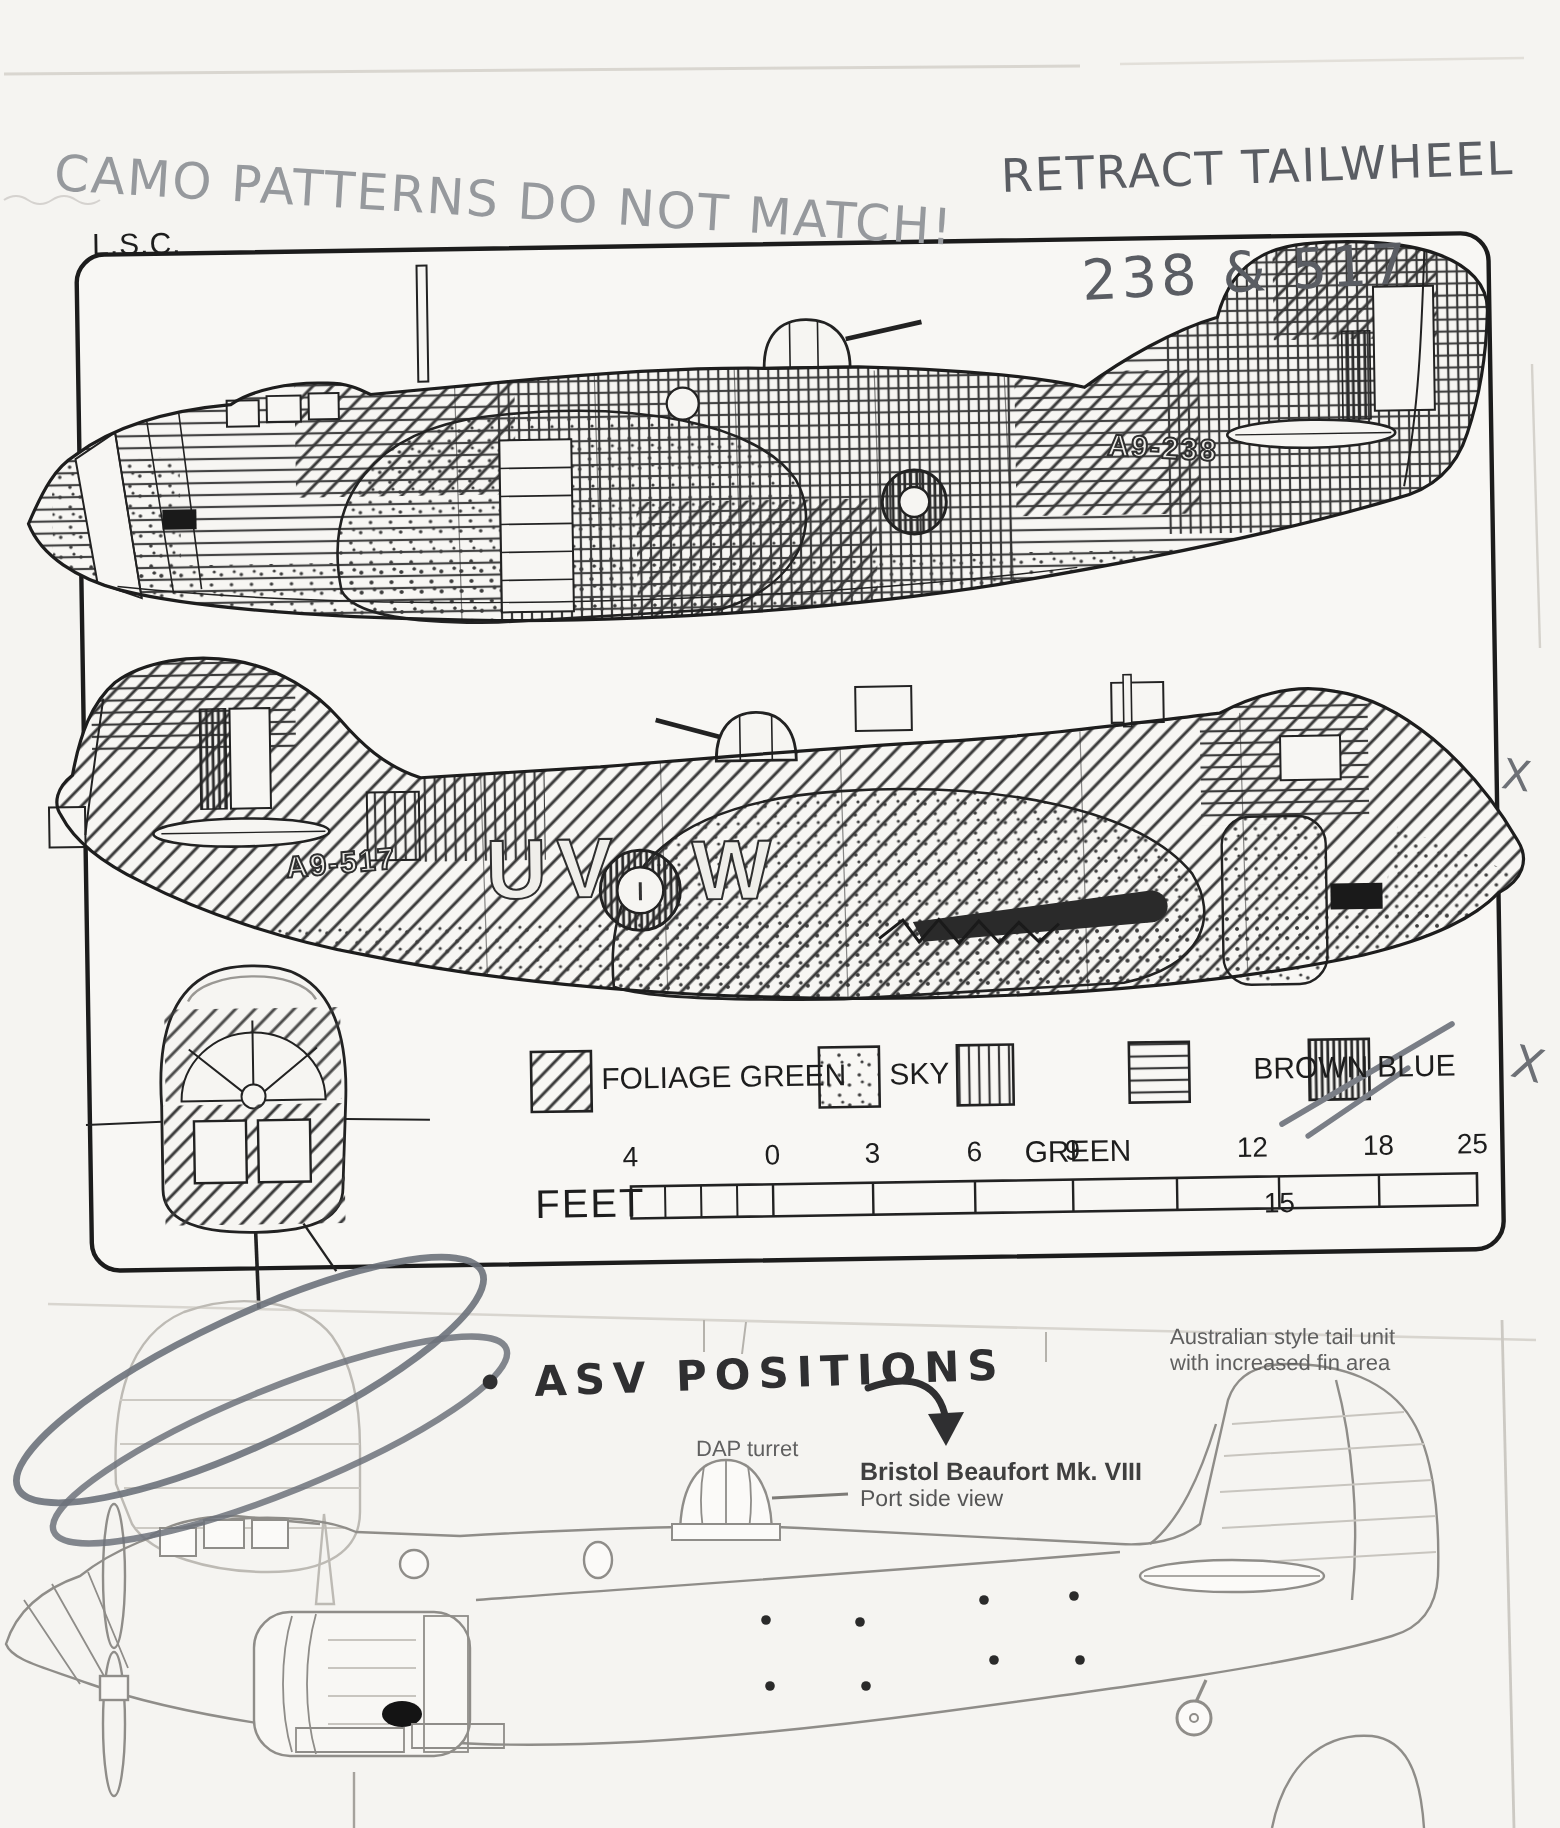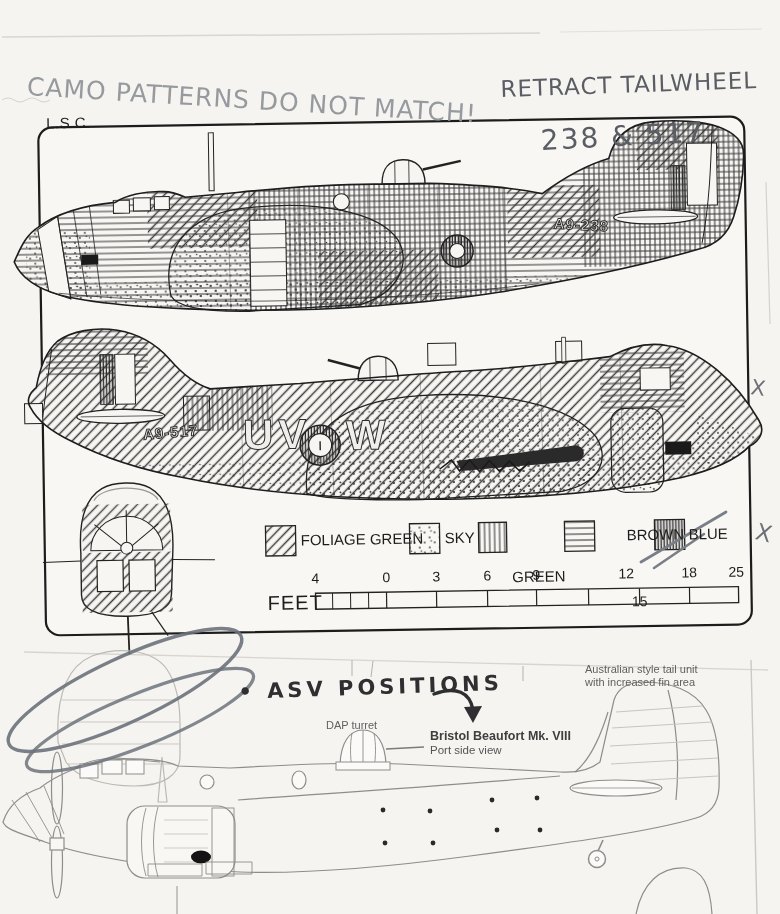--- a/index.html
+++ b/index.html
@@ -289,21 +289,21 @@
     <div class="t print" style="left:519px;top:569px;width:28px;text-align:center;font-size:14px;">9</div>
     <div class="t print" style="left:571px;top:569px;width:28px;text-align:center;font-size:14px;margin-left:38px;">12</div>
     <div class="t print" style="left:622px;top:569px;width:28px;text-align:center;font-size:14px;margin-top:28px;">15</div>
     <div class="t print" style="left:672px;top:569px;width:28px;text-align:center;font-size:14px;">18</div>
     <div class="t print" style="left:719px;top:569px;width:28px;text-align:center;font-size:14px;">25</div>
   </div>
 
   <div class="layer">
     <div class="t print" style="left:585px;top:663px;font-size:11px;color:#5f5f5f;">Australian style tail unit</div>
     <div class="t print" style="left:585px;top:676px;font-size:11px;color:#5f5f5f;">with increased fin area</div>
-    <div class="t print" style="left:326px;top:719px;font-size:11px;color:#606060;">DAP turret</div>
+    <div class="t print" style="left:348px;top:719px;font-size:11px;color:#606060;">DAP turret</div>
     <div class="t print" style="left:430px;top:729px;font-size:12.5px;font-weight:bold;color:#3f3f3f;">Bristol Beaufort Mk. VIII</div>
     <div class="t print" style="left:430px;top:744px;font-size:11.5px;color:#555;">Port side view</div>
   </div>
 
   <div class="layer">
     <div class="t hw" style="left:28px;top:72px;font-size:25px;letter-spacing:1px;color:#96999d;transform:rotate(3.5deg);transform-origin:left top;">CAMO PATTERNS DO NOT MATCH!</div>
     <div class="t hw" style="left:500px;top:76px;font-size:23px;letter-spacing:1px;color:#5a5d63;transform:rotate(-2deg);transform-origin:left top;">RETRACT TAILWHEEL</div>
     <div class="t hw" style="left:540px;top:124px;font-size:28px;letter-spacing:2px;color:#5a5d63;transform:rotate(-3deg);transform-origin:left top;">238 &amp; 517</div>
     <div class="t hw" style="left:238px;top:680px;font-size:21px;font-weight:bold;letter-spacing:4px;color:#2f2f31;transform:rotate(-2deg);transform-origin:left top;">• ASV POSITIONS</div>
     <div class="t hw" style="left:751px;top:376px;font-size:21px;color:#6d7076;transform:rotate(8deg);">X</div>

